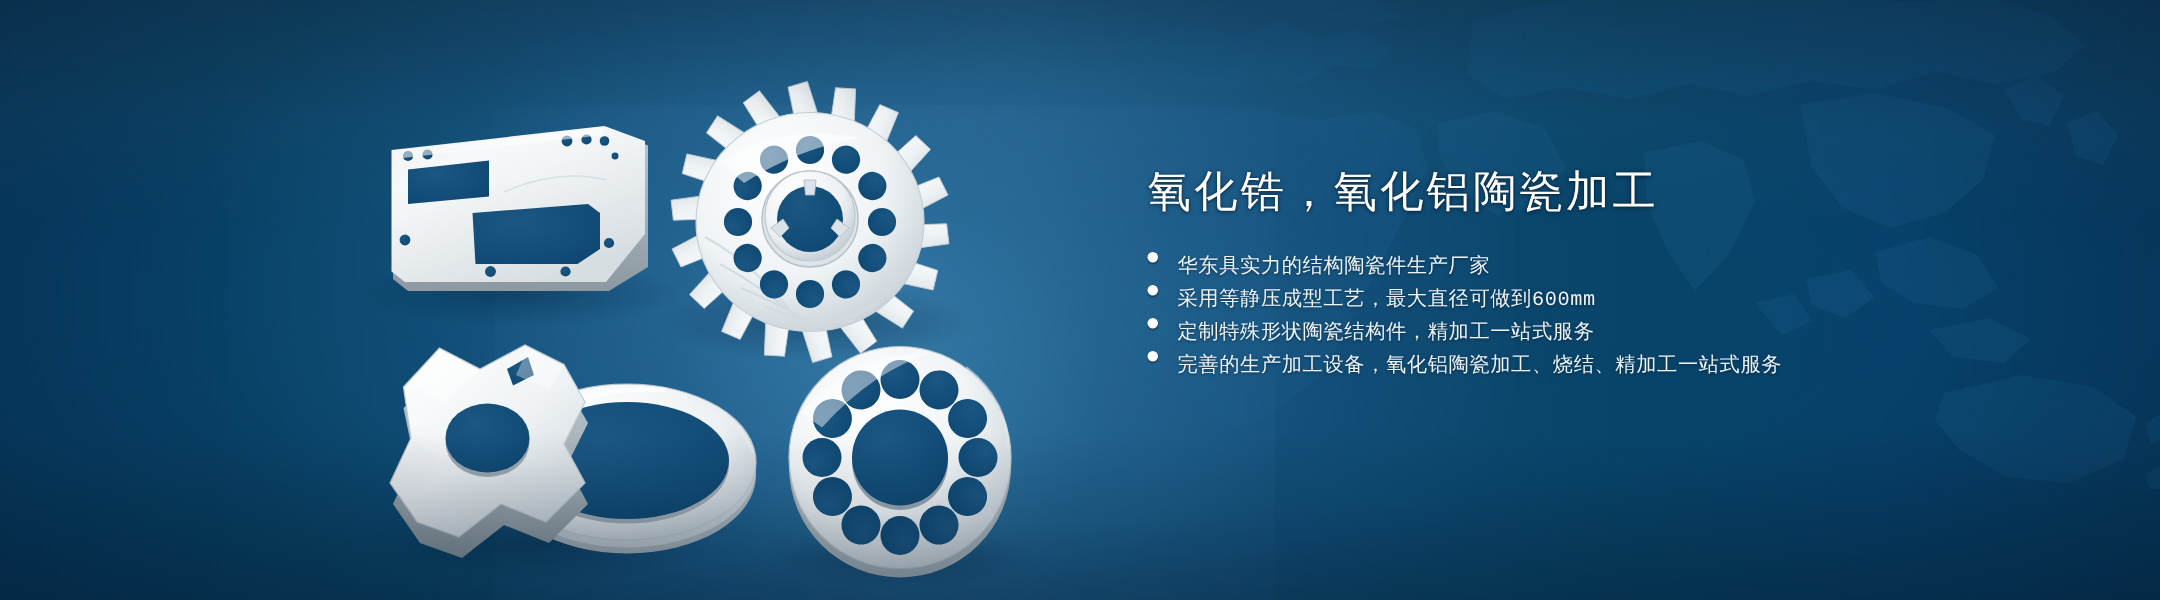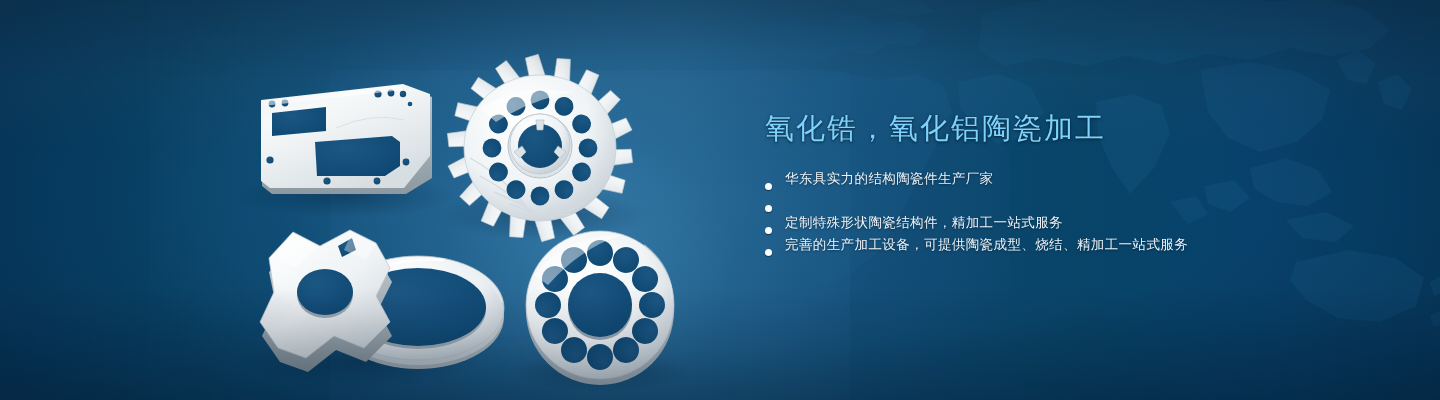--- a/index.html
+++ b/index.html
@@ -71,32 +71,33 @@
       linear-gradient(180deg,rgba(0,20,40,.18) 0%,rgba(0,0,0,0) 20%,rgba(0,0,0,0) 72%,rgba(0,18,36,.26) 100%),
       radial-gradient(ellipse at 50% 50%,rgba(0,0,0,0) 52%,rgba(3,25,45,.30) 100%);
   }
   .worldmap{ position:absolute; right:-10px; top:-14px; width:720px; height:340px; opacity:.5; }
 
   
   .textcol{ position:absolute; left:765px; top:108px; width:560px; }
   .headline{
     font-size:29px;
     line-height:40px;
-    color:#7dd3fc;
+    color:#ffffff;
     letter-spacing:2px;
     font-weight:400;
     text-shadow:0 1px 3px rgba(0,20,40,.70), 0 0 1px rgba(0,0,0,.5);
     white-space:nowrap;
   }
   .bullets{ margin-top:20px; list-style:none; }
   .bullet{
     display:flex;
-    align-items:flex-end;
+    align-items:flex-start;
     height:22px;
     white-space:nowrap;
+    font-family:Liberation Mono, monospace;
   }
   .dot{
     width:7px; height:7px; border-radius:50%;
     background:#ffffff;
     flex:0 0 7px;
     margin-right:13px;
     box-shadow:0 1px 1px rgba(0,15,32,.5);
   }
   .btext{
     font-size:13.5px;
@@ -437,24 +438,25 @@
   <div class="textcol">
     <h1 class="headline">氧化锆，氧化铝陶瓷加工</h1>
 
     <ul class="bullets">
       <li class="bullet">
         <span class="dot"></span>
         <span class="btext">华东具实力的结构陶瓷件生产厂家</span>
       </li>
       <li class="bullet">
         <span class="dot"></span>
+        <span class="btext">采用等静压成型工艺，最大直径可做到600mm</span>
       </li>
       <li class="bullet">
         <span class="dot"></span>
         <span class="btext">定制特殊形状陶瓷结构件，精加工一站式服务</span>
       </li>
       <li class="bullet">
         <span class="dot"></span>
-        <span class="btext">完善的生产加工设备，可提供陶瓷成型、烧结、精加工一站式服务</span>
+        <span class="btext">完善的生产加工设备，氧化铝陶瓷加工、烧结、精加工一站式服务</span>
       </li>
     </ul>
   </div>
 </div>
 
 </body></html>

